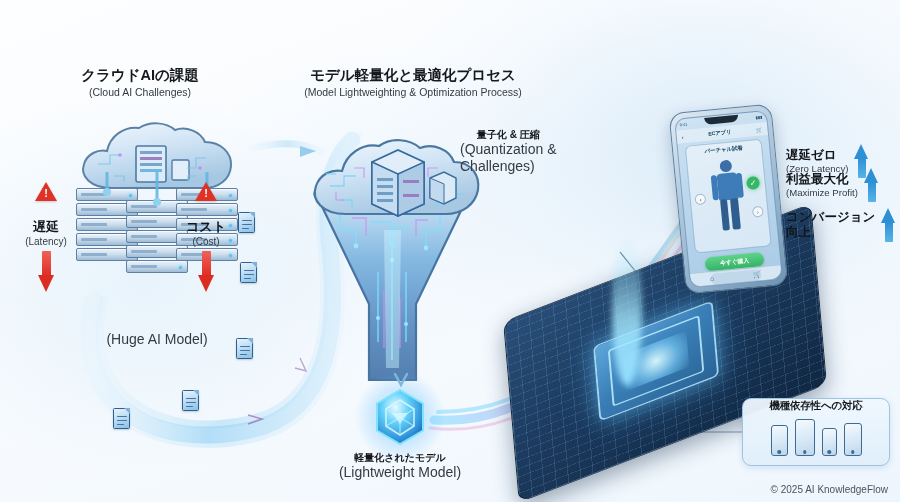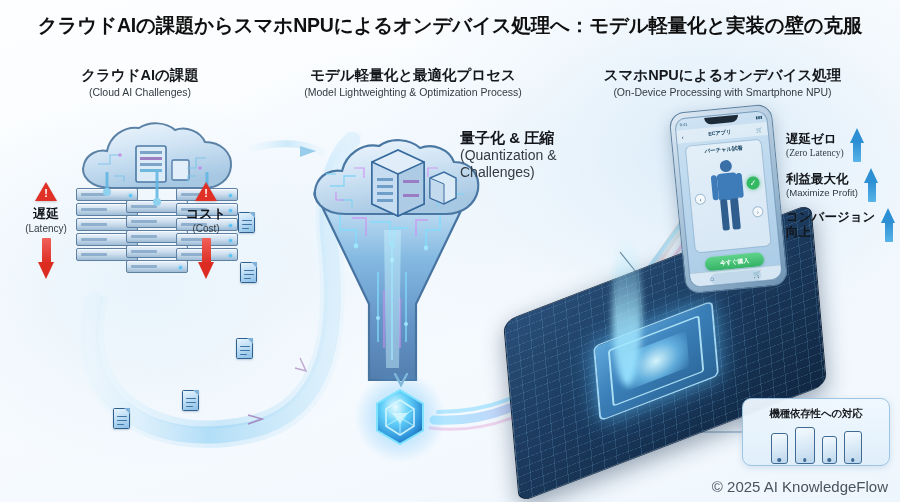--- a/index.html
+++ b/index.html
@@ -51,21 +51,21 @@
   .sec-head .en {
     font-size: 10.5px; color: #333a41; white-space: nowrap; margin-top: 2px;
     line-height: 1.2;
   }
   #sec-cloud  { left: 30px;  top: 66px; width: 220px; }
   #sec-light  { left: 268px; top: 66px; width: 290px; }
   #sec-npu    { left: 575px; top: 66px; width: 295px; }
 
   
   .lbl { position: absolute; }
-  .lbl .ja { font-size: 15px; font-weight: bold; color: #121519; line-height: 1.22; white-space: nowrap; }
+  .lbl .ja { font-size: 10px; font-weight: bold; color: #121519; line-height: 1.22; white-space: nowrap; text-align: center; }
   .lbl .en { font-size: 14px; color: #343b43; line-height: 1.2; white-space: nowrap; }
   .lbl.ctr { text-align: center; }
 
   
   .stream { position: absolute; pointer-events: none; }
 
   
   #cloud-group { position: absolute; left: 60px; top: 110px; width: 200px; height: 220px; }
 
   .cloud-shape {
@@ -95,21 +95,21 @@
     border-left: 11px solid transparent;
     border-right: 11px solid transparent;
     border-bottom: 19px solid #e03127;
     position: relative;
     filter: drop-shadow(0 1px 1px rgba(0,0,0,0.18));
   }
   .warn-tri span {
     position: absolute; left: -3px; top: 6px; width: 6px;
     color: #fff; font-size: 11px; font-weight: bold; line-height: 1; text-align: center;
   }
-  .warn .w-ja { font-size: 13px; font-weight: bold; color: #121519; margin-top: 4px; white-space: nowrap; }
+  .warn .w-ja { font-size: 13px; font-weight: bold; color: #121519; margin-top: 17px; white-space: nowrap; }
   .warn .w-en { font-size: 10px; color: #343b43; white-space: nowrap; }
   .arrow-down {
     margin: 4px auto 0; width: 16px; height: 42px; position: relative;
   }
   .arrow-down .shaft {
     position: absolute; left: 4px; top: 0; width: 9px; height: 26px;
     background: linear-gradient(180deg, #f16159 0%, #dc2c22 100%);
     border-radius: 1px;
   }
   .arrow-down .head {
@@ -258,21 +258,21 @@
     background: radial-gradient(circle, rgba(120,215,255,0.62) 0%, rgba(100,190,250,0.26) 45%, rgba(255,255,255,0) 72%);
   }
 
   
   #compat {
     position: absolute; left: 742px; top: 398px; width: 148px; height: 68px;
     border-radius: 9px;
     background: linear-gradient(180deg, rgba(240,248,255,0.95) 0%, rgba(223,238,250,0.93) 100%);
     border: 1.5px solid #9dc4e2;
     box-shadow: 0 2px 6px rgba(80,130,180,0.18);
-    padding-top: 8px;
+    padding-top: 0;
   }
   #compat .c-title {
     text-align: center; font-size: 10.5px; font-weight: bold; color: #15181c;
     white-space: nowrap; letter-spacing: -0.2px;
   }
   .devices { display: flex; align-items: flex-end; justify-content: center; gap: 7px; margin-top: 6px; }
   .dev {
     border-radius: 3px; background: linear-gradient(165deg, #f4fafe 0%, #d7e8f6 55%, #bdd7ec 100%);
     border: 1.2px solid #3f6a93; position: relative;
   }
@@ -296,21 +296,21 @@
     content: ""; position: absolute; right: -1px; top: -1px;
     border-left: 6px solid transparent; border-top: 6px solid #7fb0d8;
   }
   .doc .ln {
     position: absolute; left: 3px; width: 10px; height: 1.4px; background: #3f76a6; border-radius: 1px;
   }
 
   
   #footer {
     position: absolute; right: 12px; bottom: 7px;
-    font-size: 15px; color: #4a545e;
+    font-size: 10px; color: #4a545e;
   }
 </style>
 </head>
 <body>
 
 <div id="canvas">
 
   <svg class="stream" width="900" height="502" style="left:0;top:0;">
     <defs>
       <linearGradient id="sgrad" x1="0" y1="0" x2="1" y2="0">
@@ -362,33 +362,28 @@
     <path d="M 438,412 C 508,412 560,380 602,328 C 642,280 668,240 694,206" fill="none" stroke="#7fd8ff" stroke-width="4" stroke-linecap="round" opacity="0.55"></path>
     <path d="M 430,428 C 498,436 558,404 604,352 C 646,304 670,258 698,224" fill="none" stroke="#e79ad8" stroke-width="3" stroke-linecap="round" opacity="0.40"></path>
 
     <path d="M 620,300 C 648,274 666,250 682,228" fill="none" stroke="#b0e6ff" stroke-width="6" stroke-linecap="round" opacity="0.45"></path>
 
     <path d="M 620,252 L 652,292" fill="none" stroke="#3a5870" stroke-width="1.2" opacity="0.8"></path>
 
     <path d="M 742,432 L 700,432" fill="none" stroke="#5a86ab" stroke-width="1.2" opacity="0.8"></path>
   </svg>
 
-  <div class="title">クラウドAIの課題からスマホNPUによるオンデバイス処理へ：モデル軽量化と実装の壁の克服</div>
 
   <div class="sec-head" id="sec-light">
     <div class="ja">モデル軽量化と最適化プロセス</div>
     <div class="en">(Model Lightweighting &amp; Optimization Process)</div>
   </div>
   <div class="sec-head" id="sec-cloud">
     <div class="ja">クラウドAIの課題</div>
     <div class="en">(Cloud AI Challenges)</div>
-  </div>
-  <div class="sec-head" id="sec-npu">
-    <div class="ja">スマホNPUによるオンデバイス処理</div>
-    <div class="en">(On-Device Processing with Smartphone NPU)</div>
   </div>
 
   <div id="cloud-group">
     <svg class="cloud-shape" viewBox="0 0 170 78">
       <path d="M38,70 C16,70 6,58 10,46 C13,36 24,31 33,33 C36,18 50,8 65,10 C76,3 92,4 101,12
                C112,8 126,13 131,24 C147,24 158,35 157,48 C156,62 144,70 130,70 Z" fill="url(#cloudGrad)" stroke="#5b82a6" stroke-width="2"></path>
       <rect x="62" y="28" width="30" height="36" rx="2" fill="#dcebf8" stroke="#4d7aa5" stroke-width="1.6"></rect>
       <rect x="66" y="33" width="22" height="3" fill="#7ba4c8"></rect>
       <rect x="66" y="39" width="22" height="3" fill="#9d7fc4"></rect>
       <rect x="66" y="45" width="22" height="3" fill="#7ba4c8"></rect>
@@ -490,20 +485,21 @@
       </div>
     <div class="w-ja">コスト</div>
     <div class="w-en">(Cost)</div>
     <div class="arrow-down">
       <div class="shaft"></div>
         <div class="head"></div>
     </div>
   </div>
 
   <div class="lbl ctr" style="left:62px;top:331px;width:190px;">
+    <div class="en">(Huge AI Model)</div>
   </div>
 
   <div class="doc" style="left:238px;top:212px;">
     <i class="ln" style="top:7px;"></i>
       <i class="ln" style="top:11px;"></i>
       <i class="ln" style="top:15px;width:7px;"></i>
   </div>
   <div class="doc" style="left:240px;top:262px;">
     <i class="ln" style="top:7px;"></i>
       <i class="ln" style="top:11px;"></i>
@@ -610,20 +606,24 @@
       <path d="M29,12 L43,21 L43,38 L29,47 L15,38 L15,21 Z" fill="none" stroke="#d8f7ff" stroke-width="1.6" opacity="0.9"></path>
       <path d="M29,12 L29,47 M15,21 L43,38 M43,21 L15,38" stroke="#bdf0ff" stroke-width="1.2" opacity="0.75"></path>
       <path d="M21,25 L37,25 L29,36 Z" fill="#eafdff" opacity="0.62"></path>
     </svg>
   </div>
 
   <svg style="position:absolute;left:390px;top:372px;width:22px;height:18px;">
     <path d="M5,2 L11,13 L17,2" fill="none" stroke="#7fb8da" stroke-width="2.4" stroke-linecap="round"></path>
   </svg>
 
+  <div class="lbl ctr" style="left:300px;top:452px;width:200px;">
+    <div class="ja">軽量化されたモデル</div>
+    <div class="en">(Lightweight Model)</div>
+  </div>
 
   <div id="board">
     <div id="chip"></div>
   </div>
   <div class="chip-beam" style="left:612px;top:236px;"></div>
 
 
   <div id="phone">
     <div id="phone-screen">
       <div class="notch"></div>
@@ -652,21 +652,21 @@
       </div>
       <div class="ph-cta">今すぐ購入</div>
       <div class="ph-cta2"></div>
       <div class="ph-tabbar">
         <span>⌂</span>
         <span>🛒</span>
       </div>
     </div>
   </div>
 
-  <div class="benefit" style="left:786px;top:128px;font-family:Liberation Serif, serif;">
+  <div class="benefit" style="left:786px;top:144px;">
     <div class="btxt">
       <div class="b-ja">遅延ゼロ</div>
       <div class="b-en">(Zero Latency)</div>
     </div>
     <div class="arrow-up">
       <div class="head"></div>
         <div class="shaft"></div>
     </div>
   </div>
 

